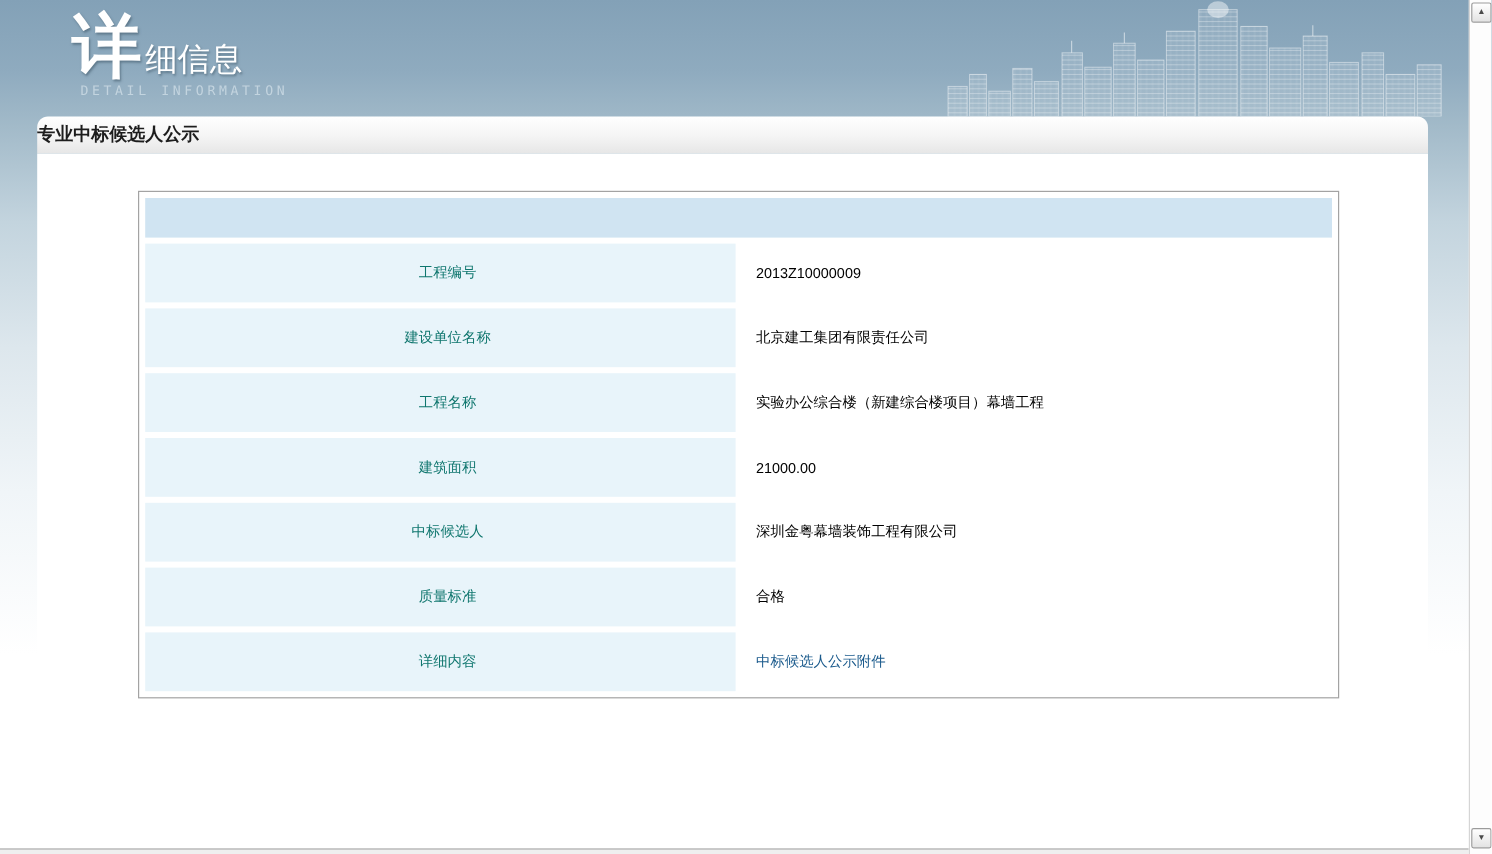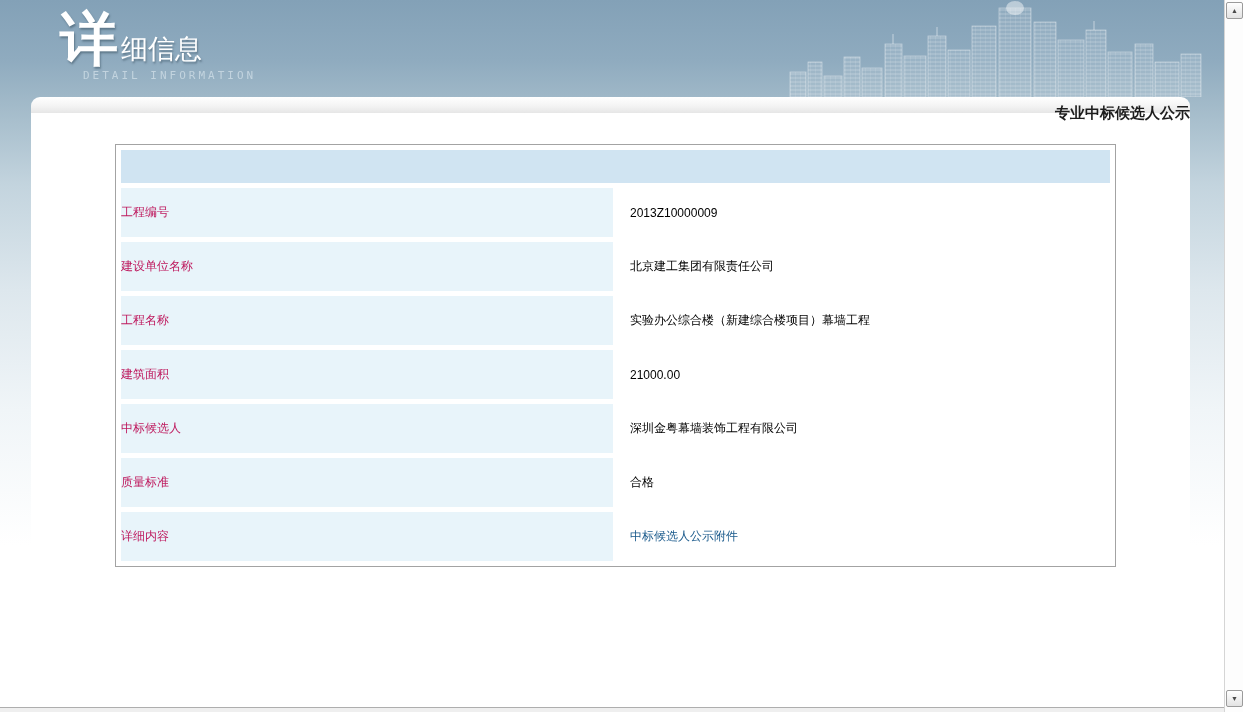--- a/index.html
+++ b/index.html
@@ -34,53 +34,53 @@
   .logo-line{display:flex; align-items:flex-end;}
   .logo-big{
     font-size:58px; line-height:54px; font-weight:bold;
     text-shadow:1px 2px 2px rgba(70,95,112,.65);
   }
   .logo-small{
     font-size:27px; line-height:27px; font-weight:normal; margin-left:3px; margin-bottom:3px;
     text-shadow:1px 2px 2px rgba(70,95,112,.65);
   }
   .logo-sub{
-    margin-top:3px; margin-left:23px;
+    margin-top:3px; margin-left:7px;
     font-family:"DejaVu Sans Mono","Liberation Mono",monospace;
     font-size:11px; letter-spacing:3px; color:rgba(240,248,252,.5);
   }
 
   
   .content{
     position:absolute; left:31px; top:97px; width:1159px; height:609px;
   }
   .titlebar{
-    height:16px; border-radius:9px 9px 0 0;
+    height:31px; border-radius:9px 9px 0 0;
     background:linear-gradient(180deg,#ffffff 0%,#f4f4f4 55%,#e6e6e6 100%);
-    text-align:right;
+    text-align:left;
   }
   .titlebar h1{
     font-size:15px; line-height:31px; color:#1d1d1d; font-weight:bold;
   }
   .panel{
     background:#fff; height:578px;
   }
   table.detail{
     border-collapse:separate; border-spacing:5px;
     width:1001px; margin-left:84px; position:relative; top:31px;
     border:1px solid var(--table-border);
     background:#fff;
     table-layout:fixed;
   }
   td.band{
     height:33px; background:var(--header-band);
   }
   td.label-cell{
     width:277px; height:49px; background:var(--label-cell);
-    font-size:12px; color:#be185d; 
+    font-size:12px; color:#0f766e; padding-left:12px;text-align:center;
   }
   td.value-cell{
     height:49px; background:#fff; font-size:12px; color:#000; padding-left:12px;
   }
   td.value-cell a{
     color:var(--link-color); text-decoration:none; font-size:12px; cursor:pointer;
   }
 
   
   .footer-line{

